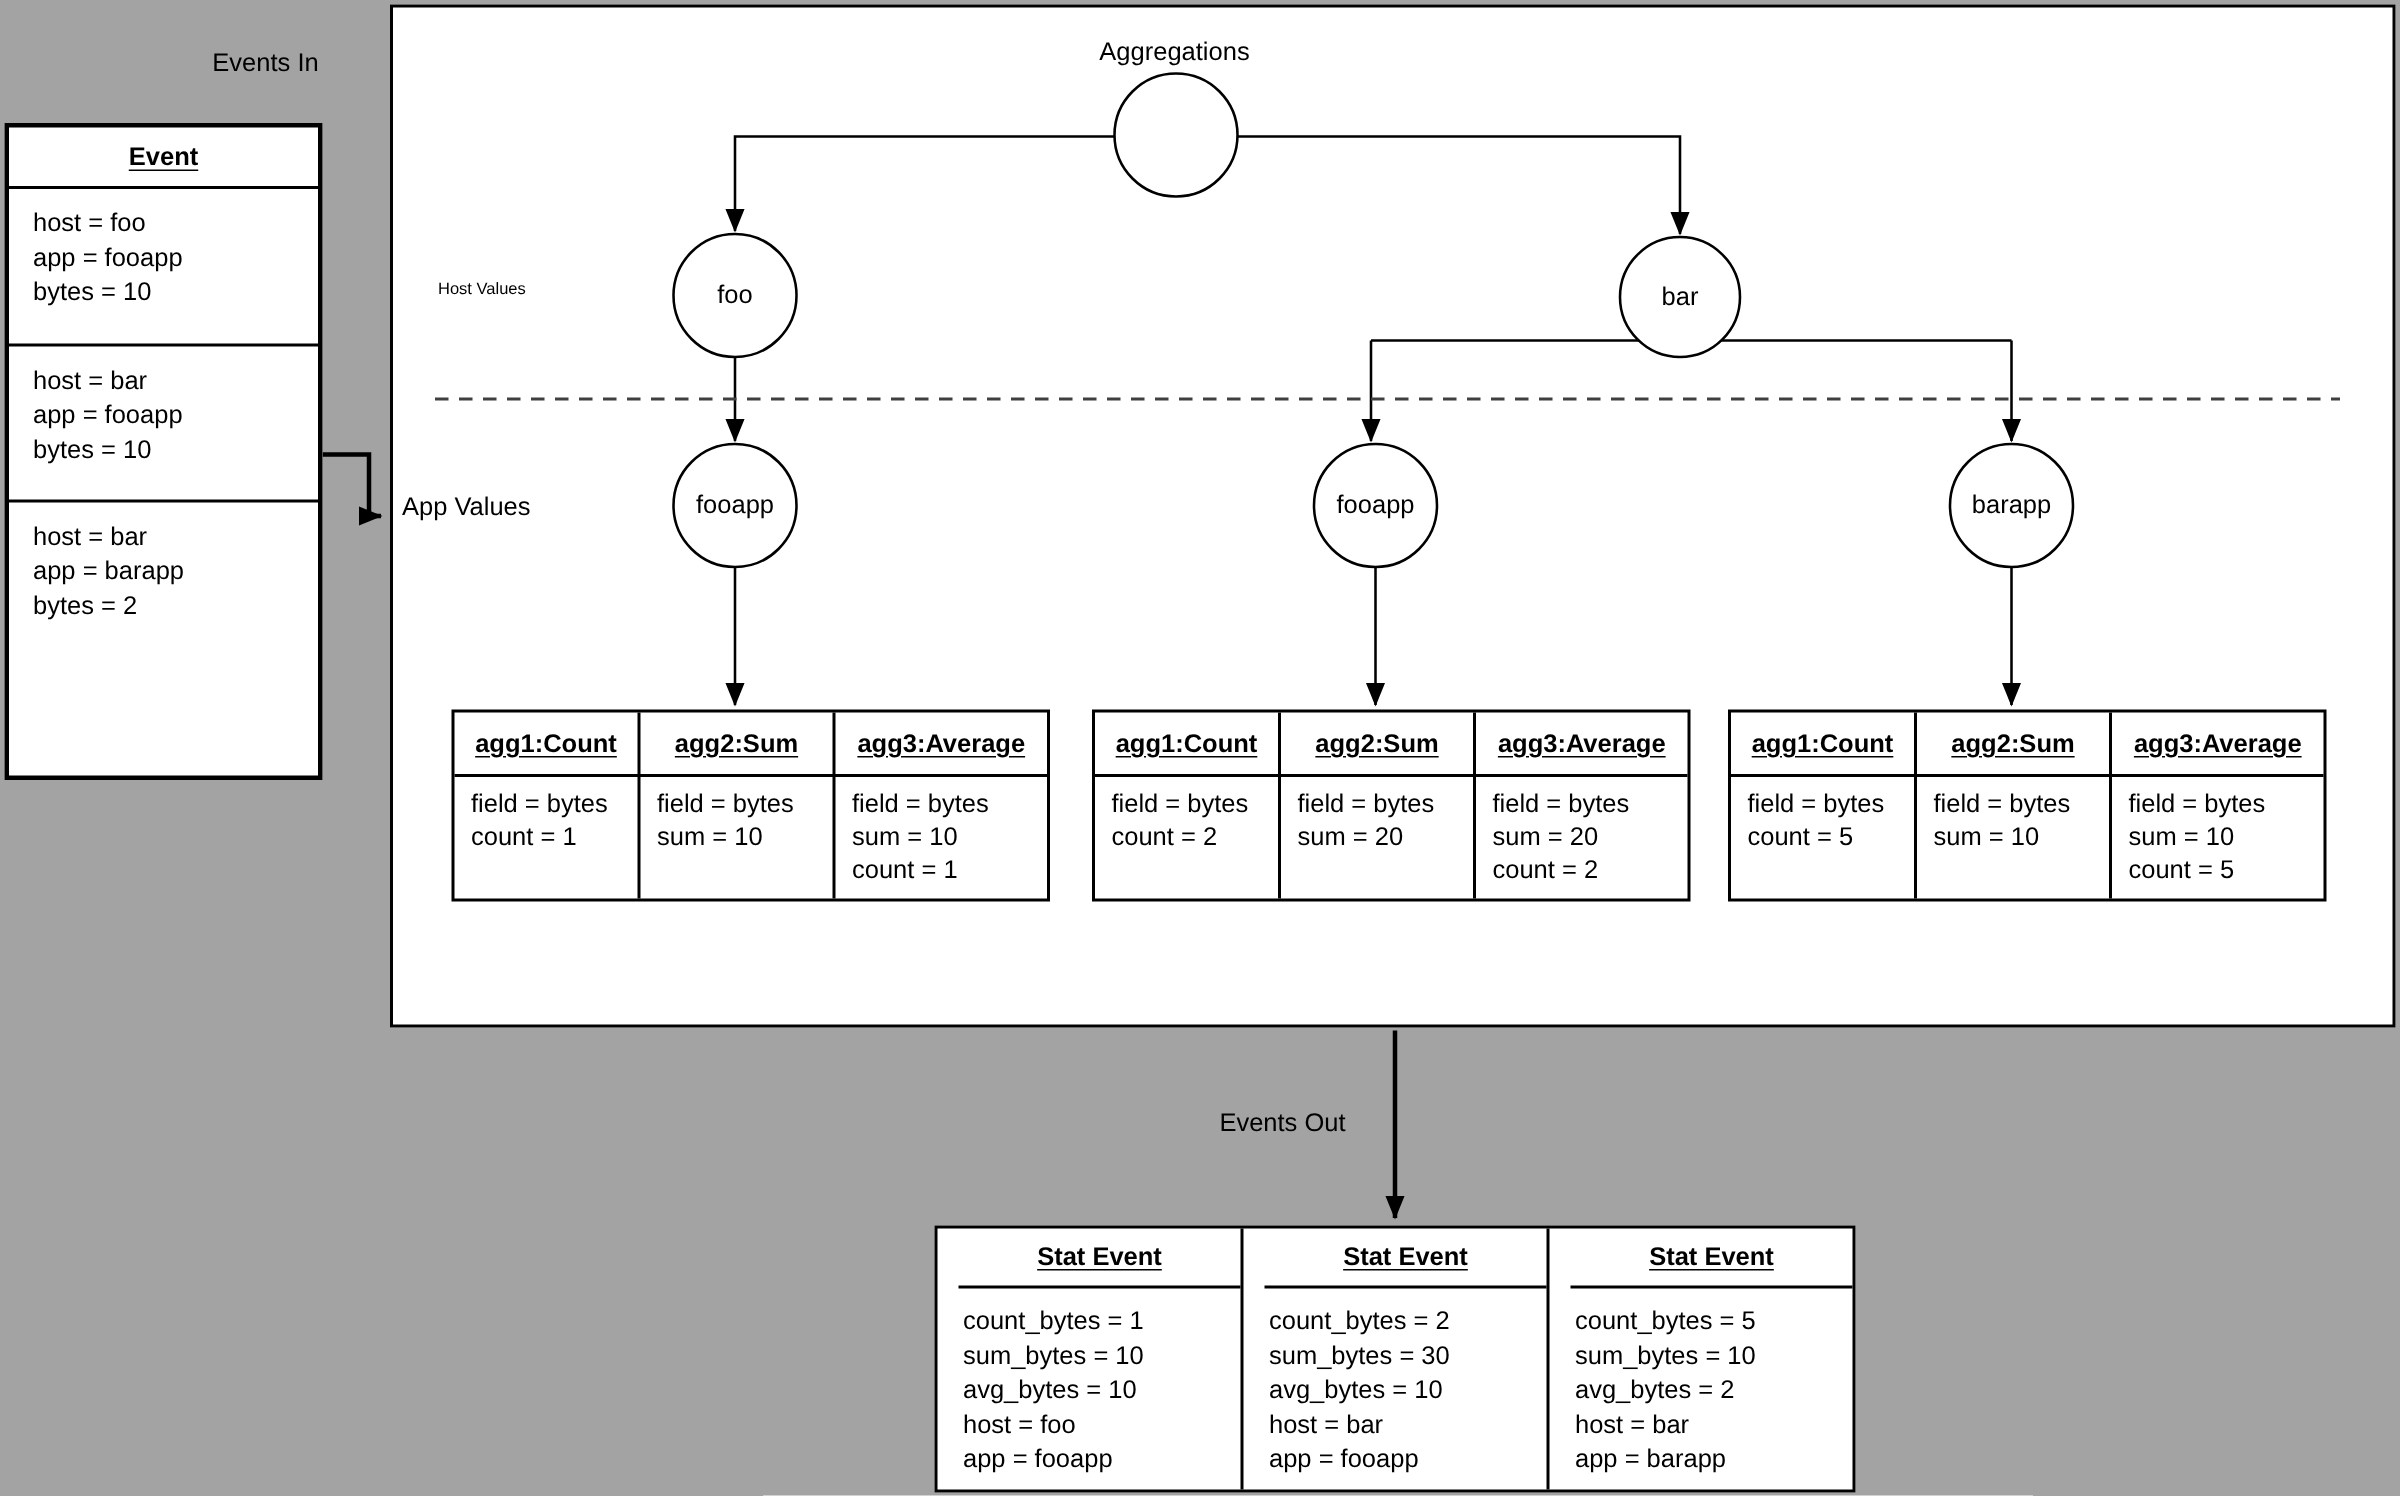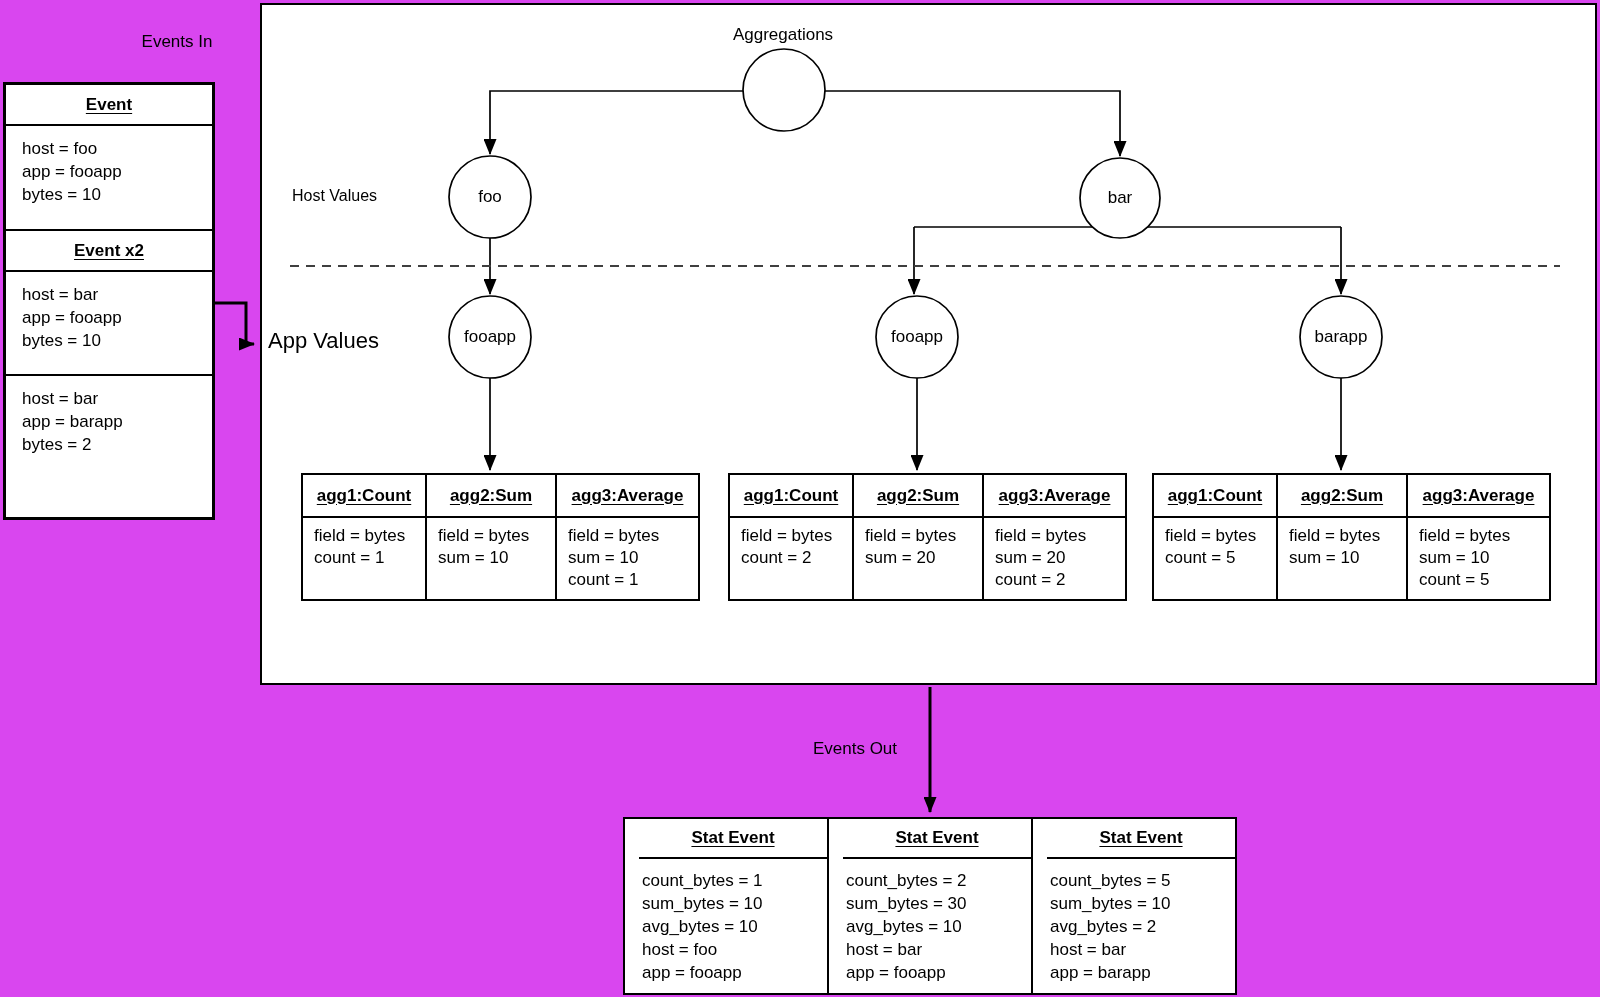--- a/index.html
+++ b/index.html
@@ -55,34 +55,33 @@
               display: flex; flex-direction: column; margin-left: 14px; }
   .stat-col.last { border-right: none; }
   .stat-head { height: 38px; display: flex; align-items: center; justify-content: center;
                border-bottom: 2px solid #000; }
   .stat-body { padding: 10px 2px 0 3px; }
   .stat-body div { line-height: 23px; }
 </style>
 </head>
 <body>
 
-<div class="canvas" style="background: #d946ef;">
+<div class="canvas" style="background: #a3a3a3;">
 
   <div class="abs whitebox main-box"></div>
 
   <div class="lbl center" style="left:97px; top:32px; width:160px;">Events In</div>
 
   <div class="abs whitebox left-panel">
     <div class="card-title bold-u">Event</div>
     <div class="card-body cb1">
       <div>host = foo</div>
       <div>app = fooapp</div>
       <div>bytes = 10</div>
     </div>
-    <div class="card-title bold-u">Event x2</div>
     <div class="card-body cb2">
       <div>host = bar</div>
       <div>app = fooapp</div>
       <div>bytes = 10</div>
     </div>
     <div class="card-body cb3 last">
       <div>host = bar</div>
       <div>app = barapp</div>
       <div>bytes = 2</div>
     </div>
@@ -116,22 +115,22 @@
 
     <circle cx="784" cy="90" r="41" fill="#fff" stroke="#000" stroke-width="1.7"></circle>
     <circle cx="490" cy="197" r="41" fill="#fff" stroke="#000" stroke-width="1.7"></circle>
     <circle cx="1120" cy="198" r="40" fill="#fff" stroke="#000" stroke-width="1.7"></circle>
     <circle cx="490" cy="337" r="41" fill="#fff" stroke="#000" stroke-width="1.7"></circle>
     <circle cx="917" cy="337" r="41" fill="#fff" stroke="#000" stroke-width="1.7"></circle>
     <circle cx="1341" cy="337" r="41" fill="#fff" stroke="#000" stroke-width="1.7"></circle>
   </svg>
 
   <div class="lbl center" style="left:683px; top:25px; width:200px;">Aggregations</div>
-  <div class="lbl" style="left:292px; top:187px; font-size:16px;">Host Values</div>
-  <div class="lbl" style="left:268px; top:328px; font-size:22px;">App Values</div>
+  <div class="lbl" style="left:292px; top:187px; font-size:11px;">Host Values</div>
+  <div class="lbl" style="left:268px; top:328px; font-size:17px;">App Values</div>
   <div class="lbl center" style="left:450px; top:187px; width:80px;">foo</div>
   <div class="lbl center" style="left:1080px; top:188px; width:80px;">bar</div>
   <div class="lbl center" style="left:440px; top:327px; width:100px;">fooapp</div>
   <div class="lbl center" style="left:867px; top:327px; width:100px;">fooapp</div>
   <div class="lbl center" style="left:1291px; top:327px; width:100px;">barapp</div>
 
   <div class="agg-table" style="left:301px;">
     <div class="agg-head-row">
       <div class="agg-cell c1 bold-u">agg1:Count</div>
       <div class="agg-cell c2 bold-u">agg2:Sum</div>

